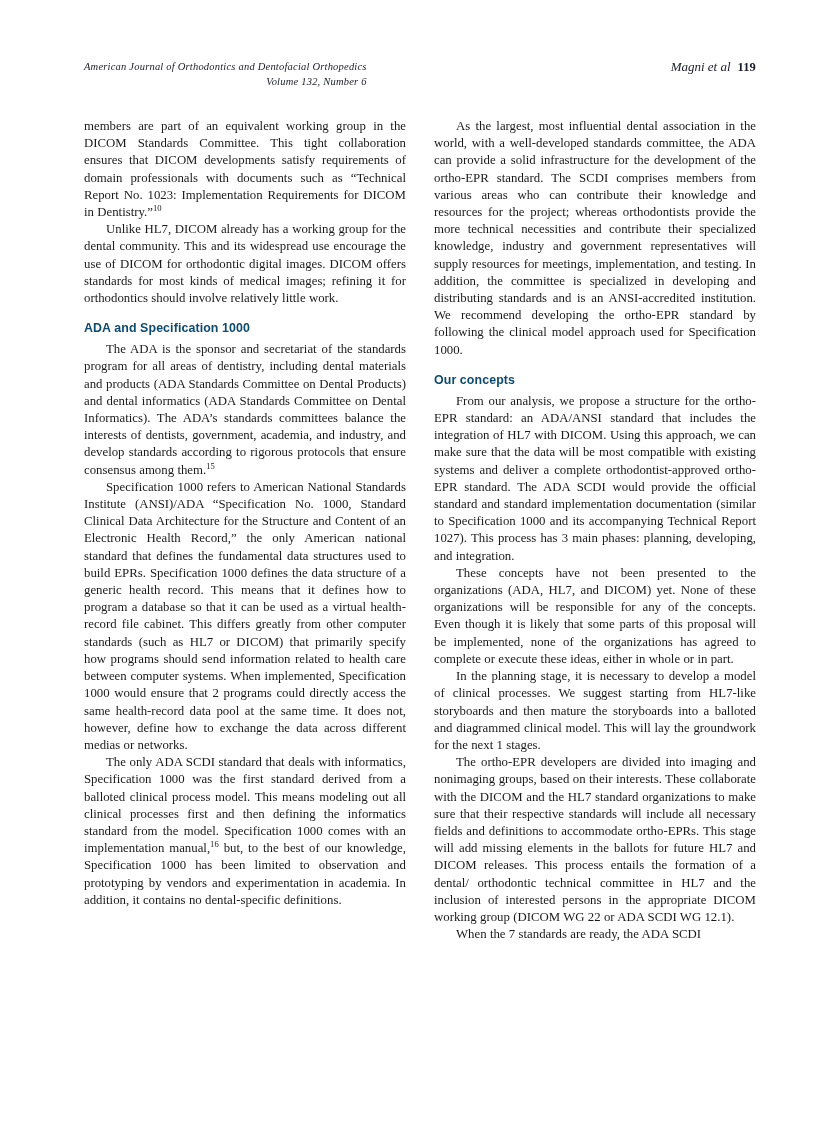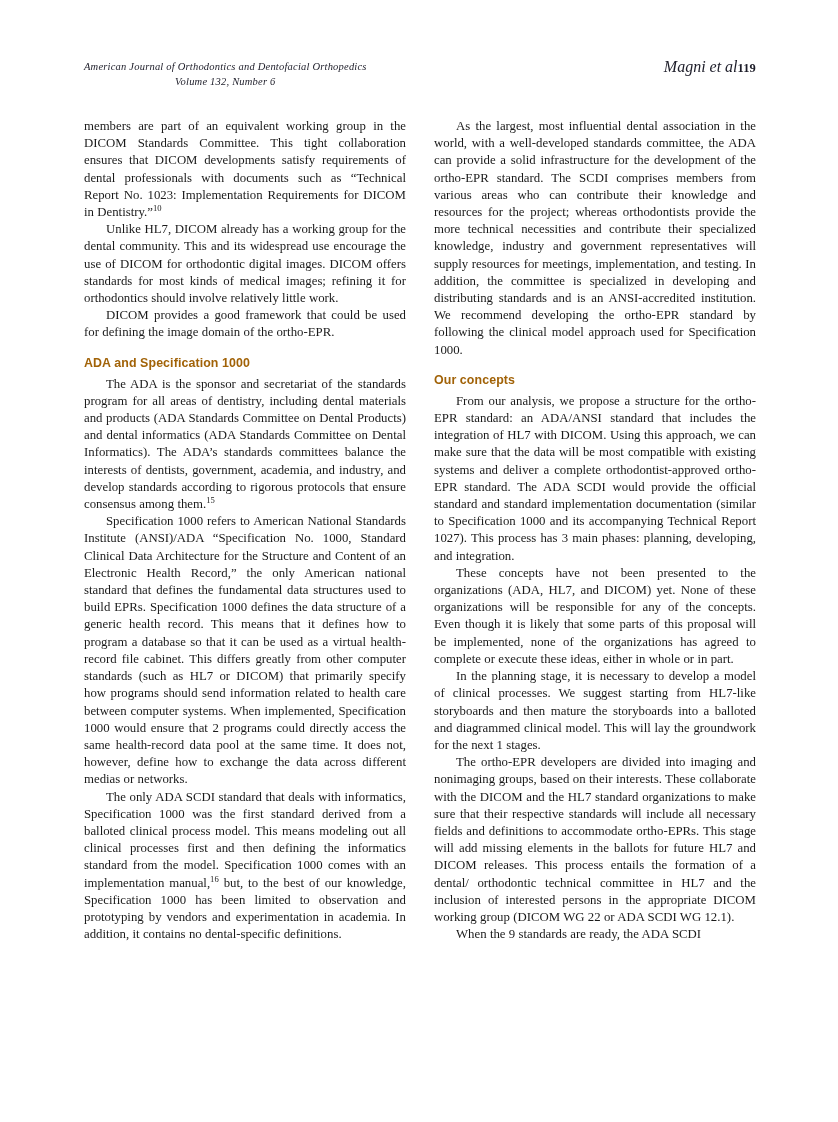--- a/index.html
+++ b/index.html
@@ -31,37 +31,37 @@
     top: 60px;
     width: 672px;
     display: flex;
     justify-content: space-between;
     align-items: flex-start;
     font-style: italic;
     font-size: 10.5px;
     line-height: 14.5px;
     color: #1c1c28;
   }
-  .rh-left { text-align: center; }
+  .rh-left { text-align: right; }
   .rh-left .rh-line1 { display: block; letter-spacing: 0.02em; }
   .rh-left .rh-line2 { display: block; letter-spacing: 0.02em; }
   .rh-right {
     text-align: right;
     white-space: nowrap;
     padding-top: 0px;
   }
   .rh-right .authors {
     font-style: italic;
-    font-size: 16px;
+    font-size: 13px;
   }
   .rh-right .pagenum {
     font-style: normal;
     font-weight: bold;
     font-size: 12.5px;
-    margin-left: 0;
+    margin-left: 7px;
     letter-spacing: 0.01em;
   }
 
   
   .columns {
     position: absolute;
     left: 84px;
     top: 118px;
     width: 672px;
     height: 940px;
@@ -86,21 +86,21 @@
 
   h2.section-head {
     margin: 0;
     padding-top: 14px;
     padding-bottom: 5px;
     font-family: "Liberation Sans", "DejaVu Sans", sans-serif;
     font-weight: bold;
     font-size: 12.4px;
     line-height: 15px;
     letter-spacing: 0.1px;
-    color: #a16207;
+    color: #0c4a6e;
     text-align: left;
   }
 
   sup.ref {
     font-size: 8.6px;
     vertical-align: super;
     line-height: 0;
   }
 </style>
 </head>
@@ -115,25 +115,24 @@
     </div>
     <div class="rh-right">
       <span class="authors">Magni et al</span><span class="pagenum">119</span>
     </div>
   </div>
 
   <div class="columns">
 
     <div class="col">
 
-      <p class="para no-indent"><span>members are part of an equivalent working group in the DICOM Standards Committee. This tight collaboration ensures that DICOM developments satisfy requirements of dental professionals with documents such as “Technical Report No. 1023: Implementation Requirements for DICOM in Dentistry.”</span><sup class="ref">10</sup></p>
+      <p class="para no-indent"><span>members are part of an equivalent working group in the DICOM Standards Committee. This tight collaboration ensures that DICOM developments satisfy requirements of domain professionals with documents such as “Technical Report No. 1023: Implementation Requirements for DICOM in Dentistry.”</span><sup class="ref">10</sup></p>
 
       <p class="para"><span>Unlike HL7, DICOM already has a working group for the dental community. This and its widespread use encourage the use of DICOM for orthodontic digital images. DICOM offers standards for most kinds of medical images; refining it for orthodontics should involve relatively little work.</span></p>
 
-      <p class="para"><span>DICOM provides a good framework that could be used for defining the image domain of the ortho-EPR.</span></p>
 
       <h2 class="section-head">ADA and Specification 1000</h2>
 
       <p class="para"><span>The ADA is the sponsor and secretariat of the standards program for all areas of dentistry, including dental materials and products (ADA Standards Committee on Dental Products) and dental informatics (ADA Standards Committee on Dental Informatics). The ADA’s standards committees balance the interests of dentists, government, academia, and industry, and develop standards according to rigorous protocols that ensure consensus among them.</span><sup class="ref">15</sup></p>
 
       <p class="para"><span>Specification 1000 refers to American National Standards Institute (ANSI)/ADA “Specification No. 1000, Standard Clinical Data Architecture for the Structure and Content of an Electronic Health Record,” the only American national standard that defines the fundamental data structures used to build EPRs. Specification 1000 defines the data structure of a generic health record. This means that it defines how to program a database so that it can be used as a virtual health-record file cabinet. This differs greatly from other computer standards (such as HL7 or DICOM) that primarily specify how programs should send information related to health care between computer systems. When implemented, Specification 1000 would ensure that 2 programs could directly access the same health-record data pool at the same time. It does not, however, define how to exchange the data across different medias or networks.</span></p>
 
       <p class="para"><span>The only ADA SCDI standard that deals with informatics, Specification 1000 was the first standard derived from a balloted clinical process model. This means modeling out all clinical processes first and then defining the informatics standard from the model. Specification 1000 comes with an implementation manual,</span><sup class="ref">16</sup><span> but, to the best of our knowledge, Specification 1000 has been limited to observation and prototyping by vendors and experimentation in academia. In addition, it contains no dental-specific definitions.</span></p>
 
     </div>
@@ -145,18 +144,18 @@
       <h2 class="section-head">Our concepts</h2>
 
       <p class="para"><span>From our analysis, we propose a structure for the ortho-EPR standard: an ADA/ANSI standard that includes the integration of HL7 with DICOM. Using this approach, we can make sure that the data will be most compatible with existing systems and deliver a complete orthodontist-approved ortho-EPR standard. The ADA SCDI would provide the official standard and standard implementation documentation (similar to Specification 1000 and its accompanying Technical Report 1027). This process has 3 main phases: planning, developing, and integration.</span></p>
 
       <p class="para"><span>These concepts have not been presented to the organizations (ADA, HL7, and DICOM) yet. None of these organizations will be responsible for any of the concepts. Even though it is likely that some parts of this proposal will be implemented, none of the organizations has agreed to complete or execute these ideas, either in whole or in part.</span></p>
 
       <p class="para"><span>In the planning stage, it is necessary to develop a model of clinical processes. We suggest starting from HL7-like storyboards and then mature the storyboards into a balloted and diagrammed clinical model. This will lay the groundwork for the next 1 stages.</span></p>
 
       <p class="para"><span>The ortho-EPR developers are divided into imaging and nonimaging groups, based on their interests. These collaborate with the DICOM and the HL7 standard organizations to make sure that their respective standards will include all necessary fields and definitions to accommodate ortho-EPRs. This stage will add missing elements in the ballots for future HL7 and DICOM releases. This process entails the formation of a dental/ orthodontic technical committee in HL7 and the inclusion of interested persons in the appropriate DICOM working group (DICOM WG 22 or ADA SCDI WG 12.1).</span></p>
 
-      <p class="para"><span>When the 9 standards are ready, the ADA SCDI</span></p>
+      <p class="para"><span>When the 7 standards are ready, the ADA SCDI</span></p>
 
     </div>
 
   </div>
 </div>
 
 </body></html>

